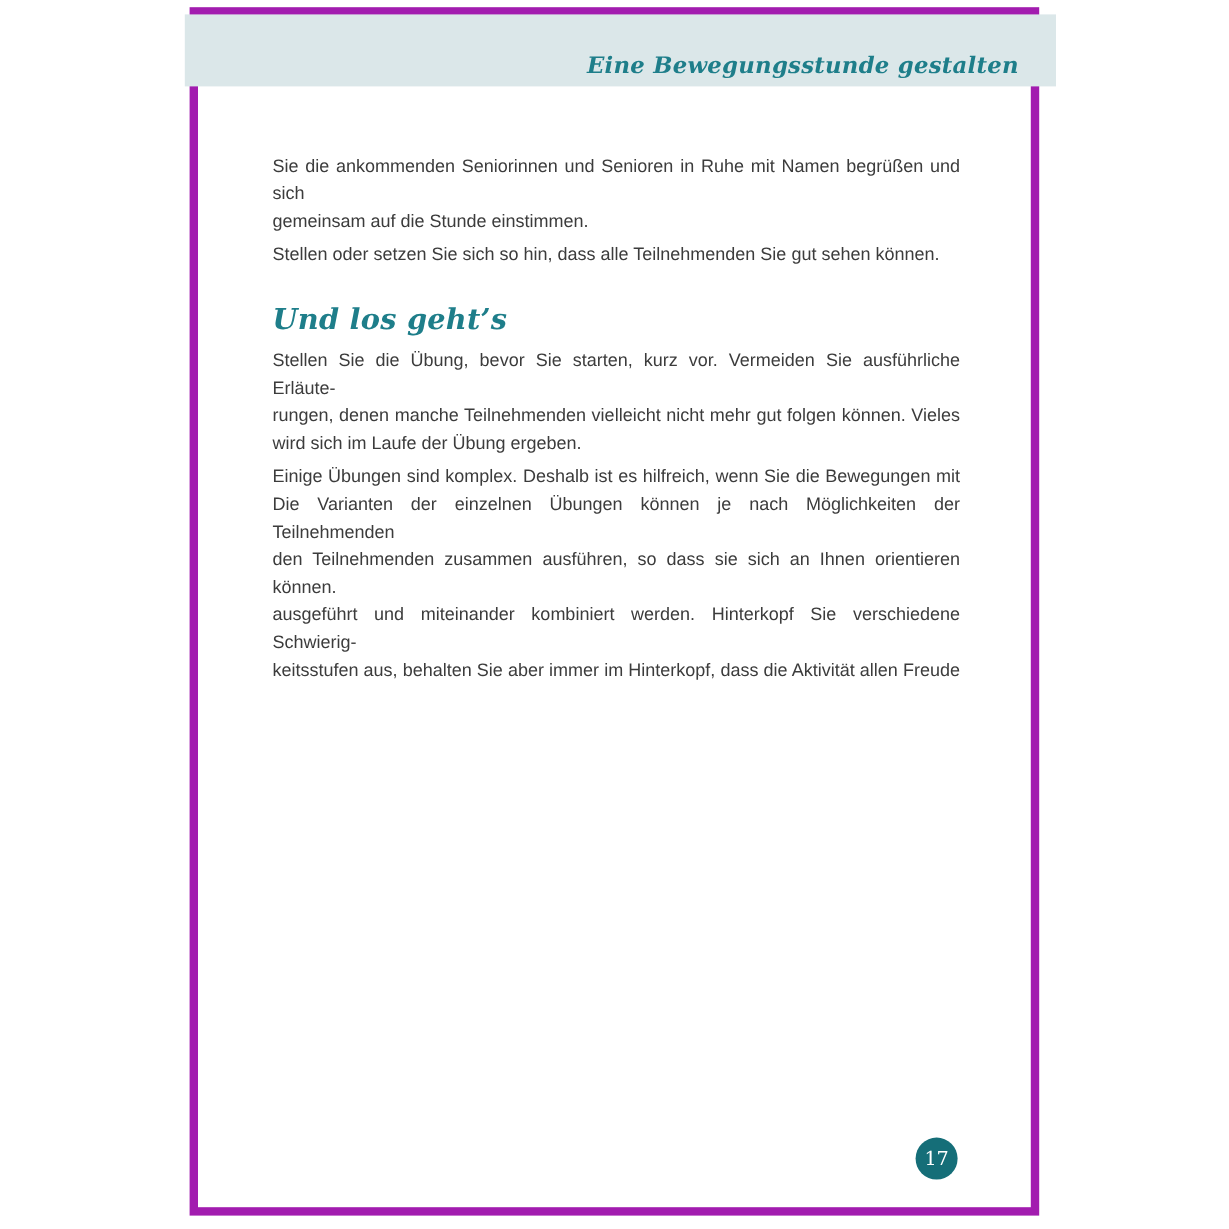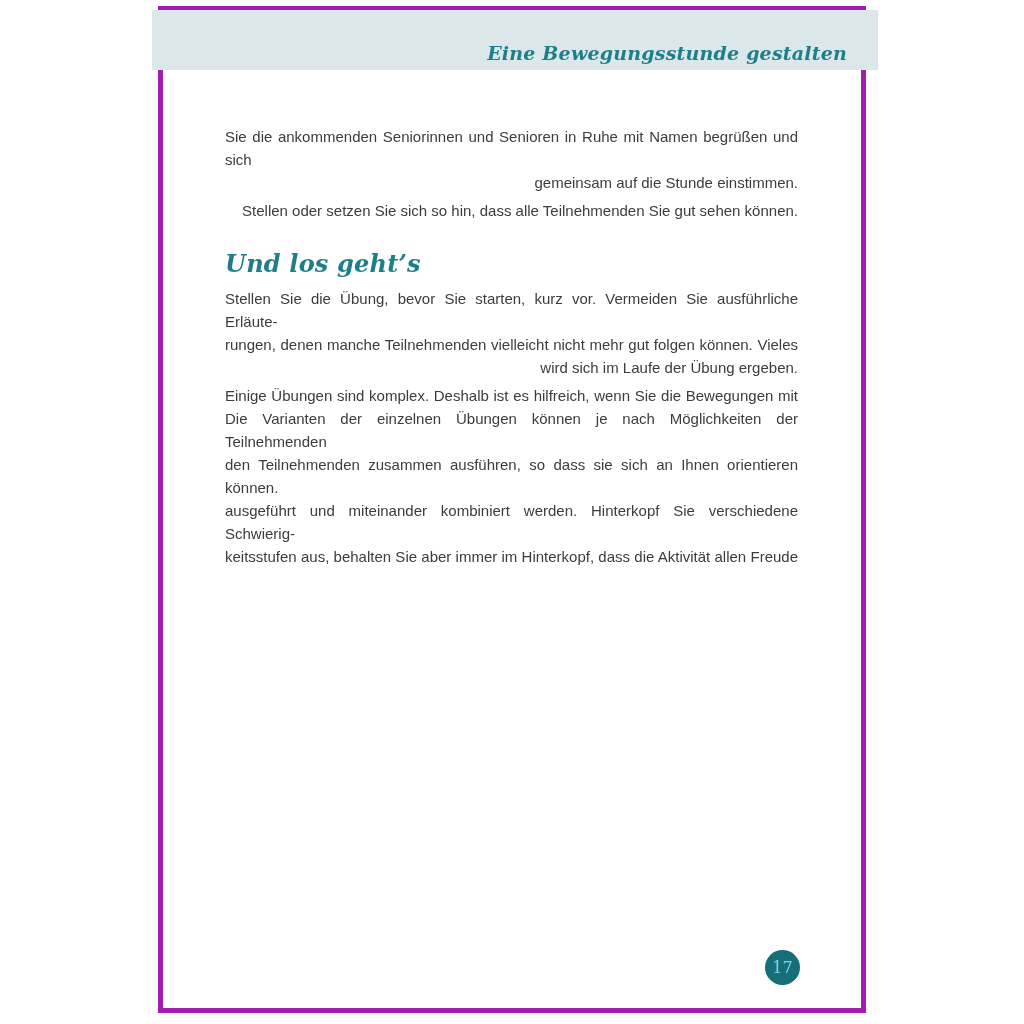--- a/index.html
+++ b/index.html
@@ -9,21 +9,21 @@
     background: #ffffff;
     font-family: "Liberation Sans", sans-serif;
     position: relative;
     overflow: hidden;
   }
   .page {
     position: absolute;
     left: 158px; top: 6px;
     width: 708px; height: 1007px;
     background: #ffffff;
-    border: 5px solid #a21caf;
+    border: 7px solid #a21caf;
   }
   .header-bar {
     position: absolute;
     left: -11px; top: -1px;
     width: 726px; height: 60px;
     background: #dbe7e9;
   }
   .header-title {
     position: absolute;
     right: 31px; bottom: 6px;
@@ -40,38 +40,38 @@
     left: 62px; top: 114px;
     width: 585px;
     color: #3c3c3c;
   }
   .para {
     margin: 0 12px 5px 0;
     font-size: 15px;
     line-height: 23px;
   }
   .jline { display: block; text-align: justify; text-align-last: justify; }
-  .lline { display: block; text-align: right; }
+  .lline { display: block; text-align: left; }
   .section-heading {
     margin: 28px 0 10px 0;
     font-family: "DejaVu Serif", serif;
     font-style: italic;
     font-weight: 700;
     font-size: 24px;
     line-height: 27px;
     color: #1e7e8a;
     letter-spacing: 0.2px;
   }
   .page-number {
     position: absolute;
     right: 61px; bottom: 23px;
     width: 35px; height: 35px;
     border-radius: 50%;
     background: #156e78;
-    color: #7dd3fc;
+    color: #ffffff;
     display: flex;
     align-items: center;
     justify-content: center;
     font-family: "DejaVu Serif", serif;
     font-size: 16px;
   }
 </style>
 </head>
 <body>
 

